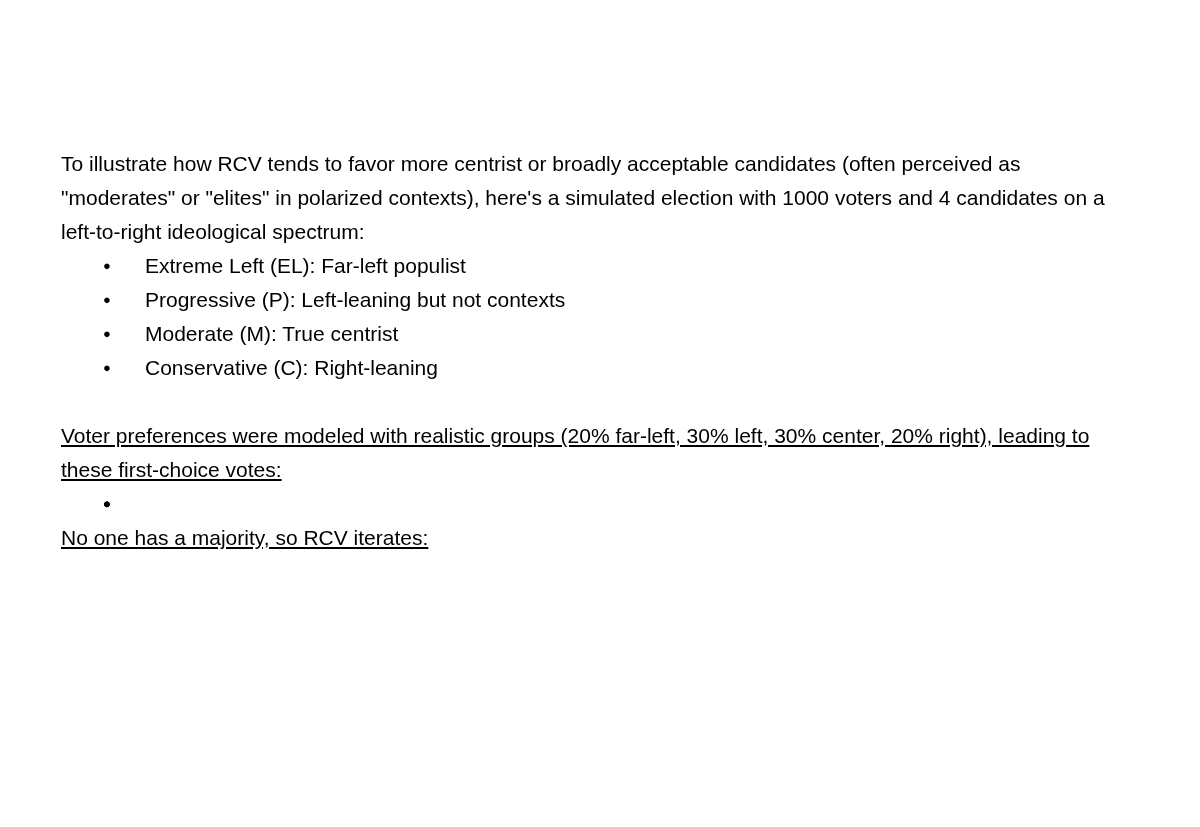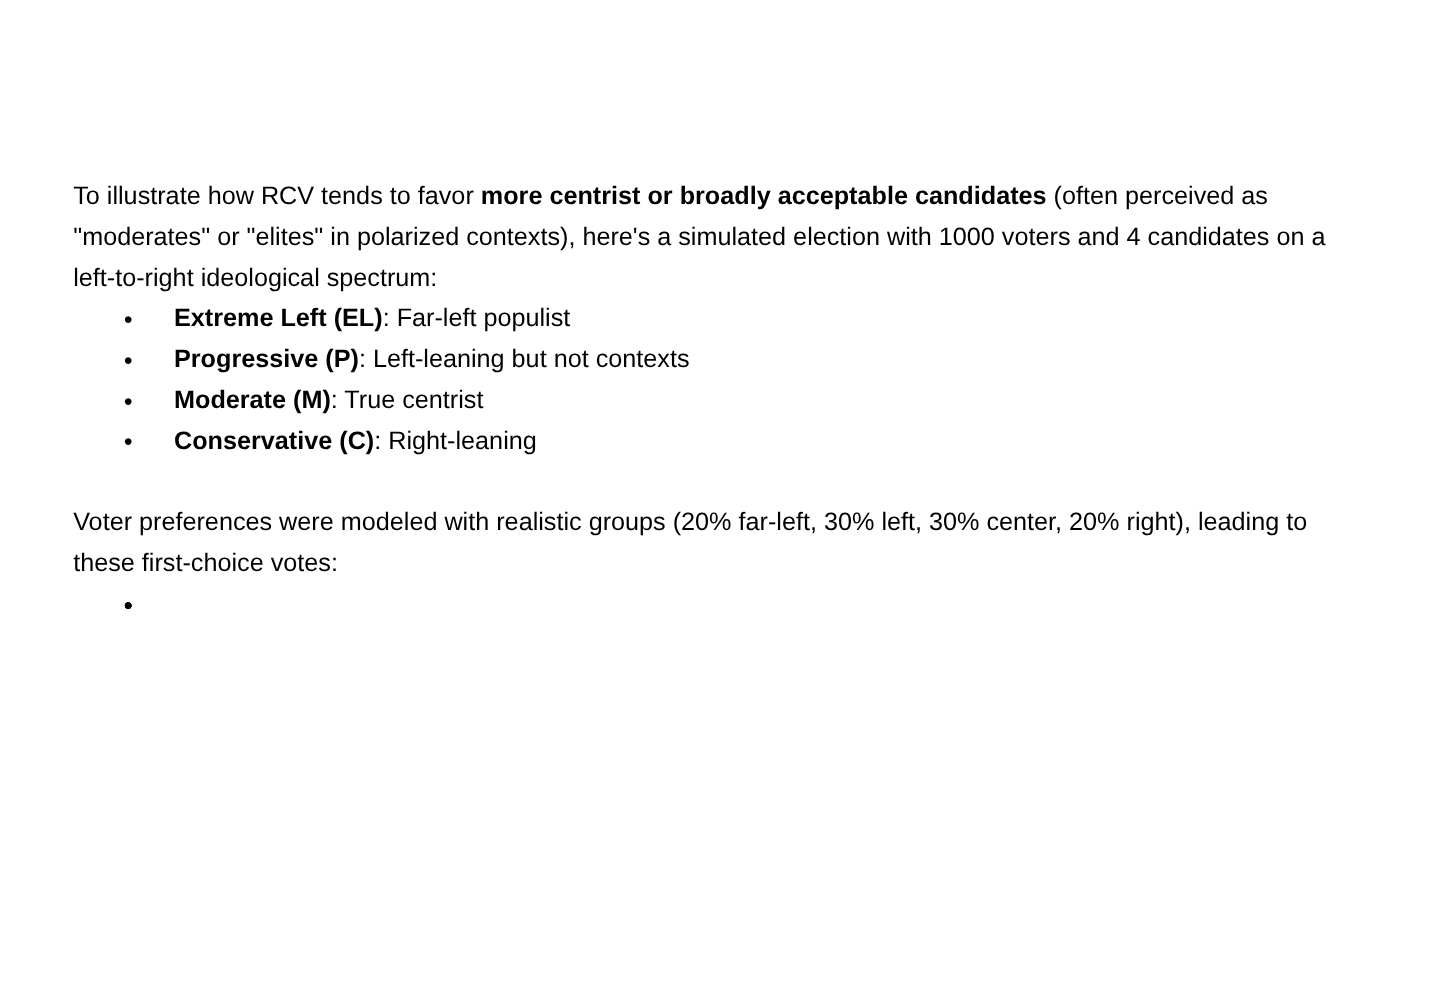--- a/index.html
+++ b/index.html
@@ -22,40 +22,41 @@
     color: #000000;
     font-size: 21px;
     line-height: 34px;
     font-family: "Liberation Sans", sans-serif;
   }
   .doc p {
     margin: 0;
   }
   .gap-above {
     margin-top: 34px !important;
+    text-decoration: underline;
   }
   ul.bullet-list {
     list-style: none;
     margin: 0;
     padding: 0;
   }
   ul.bullet-list li {
     position: relative;
     padding-left: 84px;
   }
   .bullet {
     position: absolute;
     left: 42px;
     top: 0;
     font-size: 13px;
     line-height: 34px;
     color: #000000;
   }
   b, strong {
-    font-weight: 700;
+    font-weight: 400;
   }
 </style>
 </head>
 <body>
 
 <div class="doc">
 
   <p><span>To illustrate how RCV tends to favor </span><b>more centrist or broadly acceptable candidates</b><span> (often perceived as "moderates" or "elites" in polarized contexts), here's a simulated election with 1000 voters and 4 candidates on a left-to-right ideological spectrum:</span></p>
 
   <ul class="bullet-list">
@@ -83,14 +84,15 @@
       <span class="bullet">●</span>
     </li>
     <li>
       <span class="bullet">●</span>
     </li>
     <li>
       <span class="bullet">●</span>
     </li>
   </ul>
 
+  <p class="gap-above">No one has a majority, so RCV iterates:</p>
 
 </div>
 
 </body></html>

